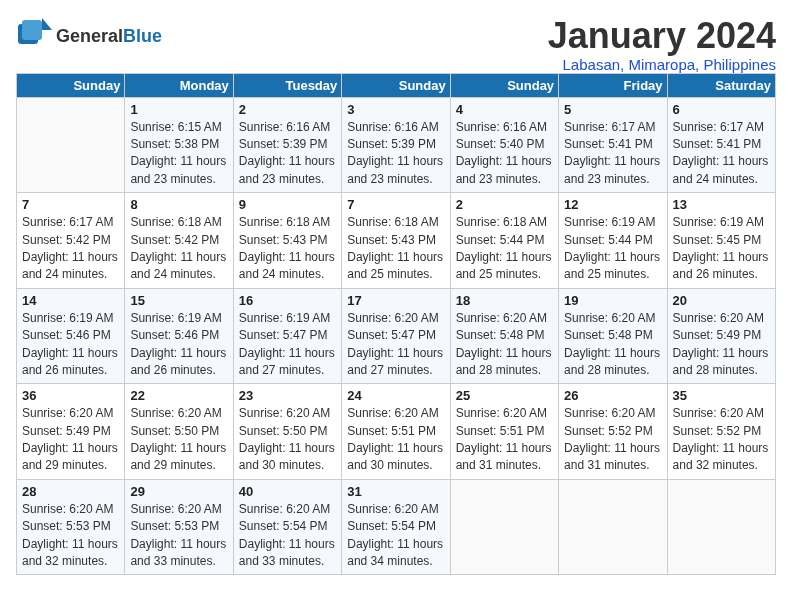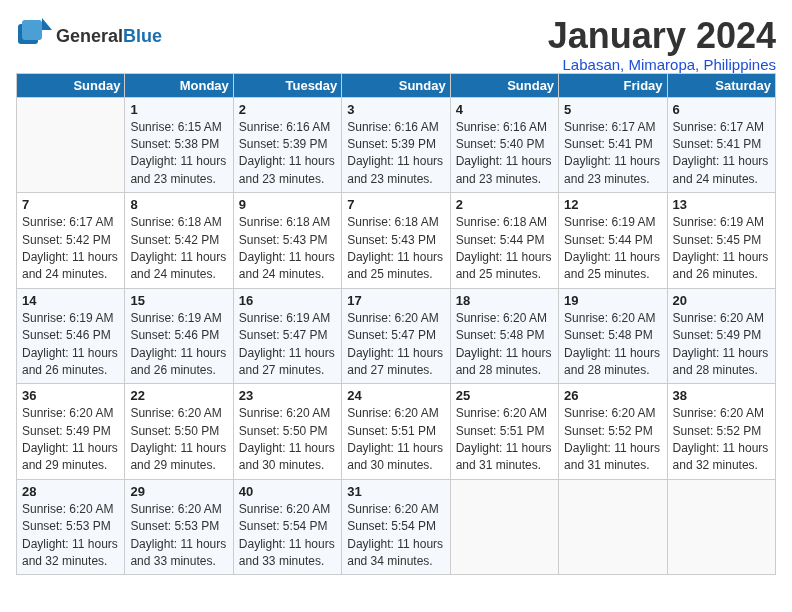--- a/index.html
+++ b/index.html
@@ -306,21 +306,21 @@
 and 31 minutes.</div>
         </td>
         <td>
           <span class="day-number">26</span>
           <div class="cell-info" style="white-space: pre-line;">Sunrise: 6:20 AM
 Sunset: 5:52 PM
 Daylight: 11 hours
 and 31 minutes.</div>
         </td>
         <td>
-          <span class="day-number">38</span>
+          <span class="day-number">35</span>
           <div class="cell-info" style="white-space: pre-line;">Sunrise: 6:20 AM
 Sunset: 5:52 PM
 Daylight: 11 hours
 and 32 minutes.</div>
         </td>
       </tr>
       <tr>
         <td>
           <span class="day-number">28</span>
           <div class="cell-info" style="white-space: pre-line;">Sunrise: 6:20 AM

